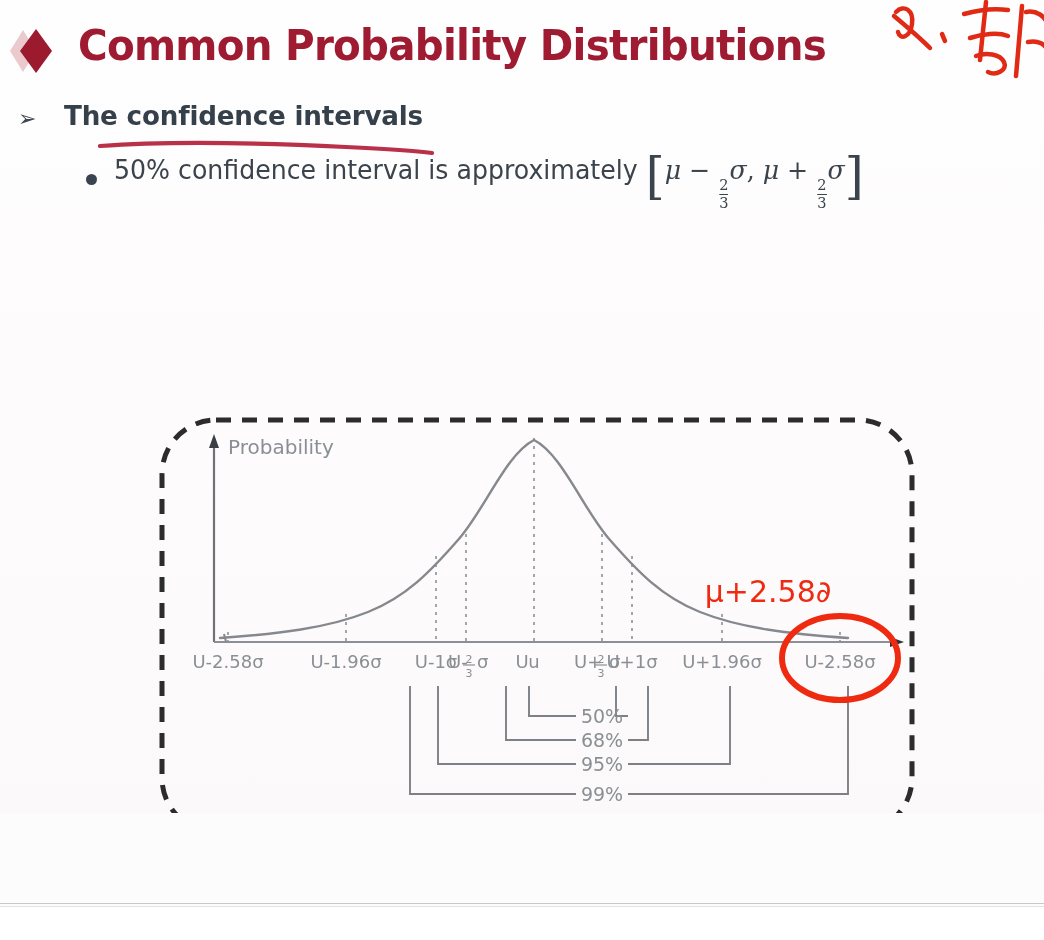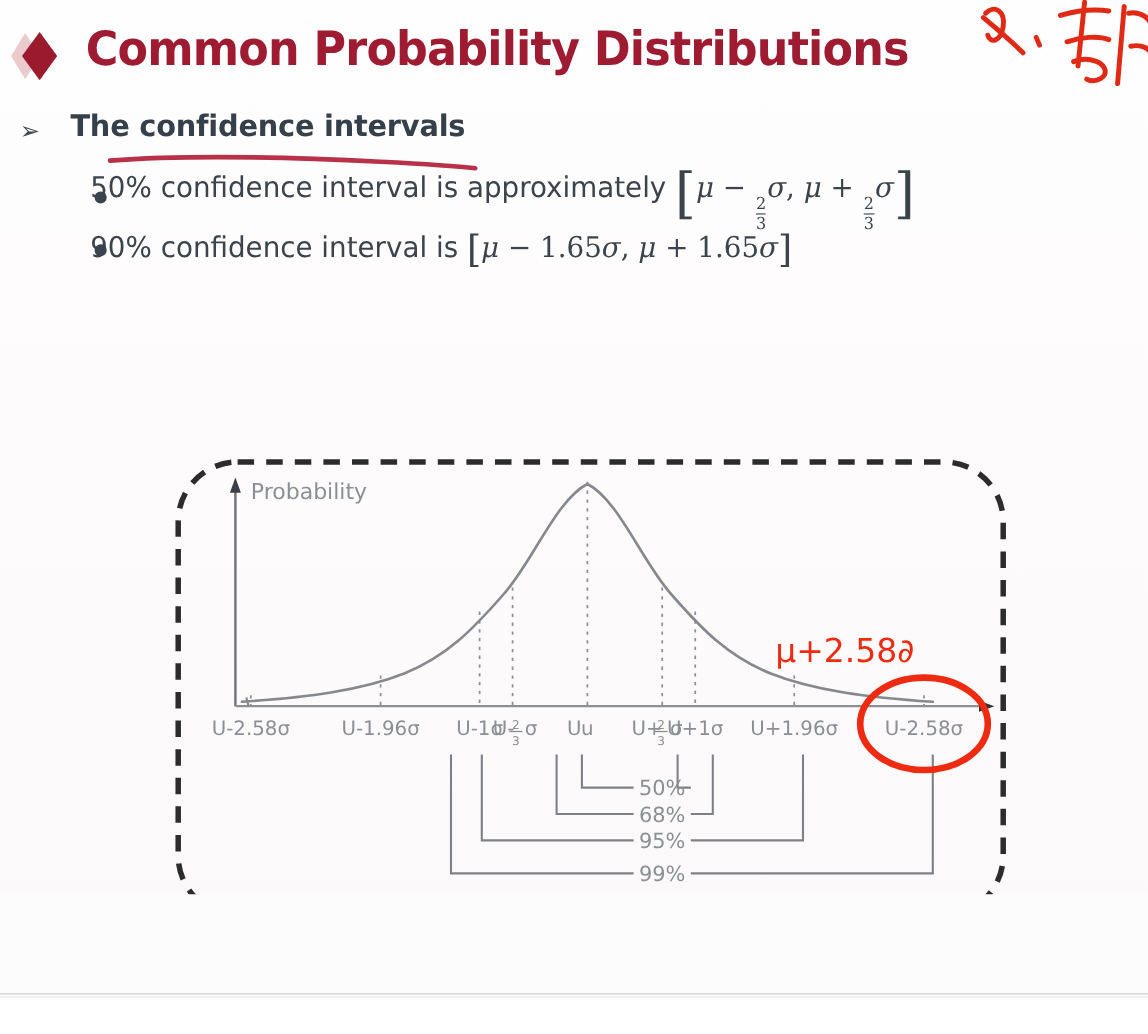--- a/index.html
+++ b/index.html
@@ -95,21 +95,21 @@
 
   
   #bullets {
     position: absolute;
     left: 0; top: 155px;
     width: 1044px;
   }
   .bullet-row {
     position: relative;
     height: 48px;
-    padding-left: 56px;
+    padding-left: 88px;
     display: flex;
     align-items: center;
     text-align: center;
   }
   .bullet-dot {
     position: absolute;
     left: 86px;
     top: 50%;
     width: 11px; height: 11px;
     margin-top: -5px;
@@ -255,27 +255,20 @@
             <span class="num">2</span>
             <span class="den">3</span>
           </span><span class="math">σ</span><span class="math mathup">, </span><span class="math">μ</span><span class="math mathup"> + </span><span class="frac">
             <span class="num">2</span>
             <span class="den">3</span>
           </span><span class="math">σ</span><span class="brk brk-tall">]</span>
       </span>
     </div>
 
 
-    <div class="bullet-row">
-      <span class="bullet-dot"></span>
-      <span class="bullet-text">
-        <span>90% confidence interval is</span>
-        <span class="brk">[</span><span class="math">μ</span><span class="math mathup"> − </span><span class="math mathup">1.65</span><span class="math">σ</span><span class="math mathup">, </span><span class="math">μ</span><span class="math mathup"> + </span><span class="math mathup">1.65</span><span class="math">σ</span><span class="brk">]</span>
-      </span>
-    </div>
 
 
 
   </div>
 
   <div id="figure-box">
     <svg id="figure-svg" width="758" height="420" viewBox="0 0 758 420">
 
       <rect x="4" y="4" width="750" height="412" rx="54" ry="54" fill="none" stroke="#2c2c2c" stroke-width="5" stroke-dasharray="15 11" stroke-linecap="butt"></rect>
 

